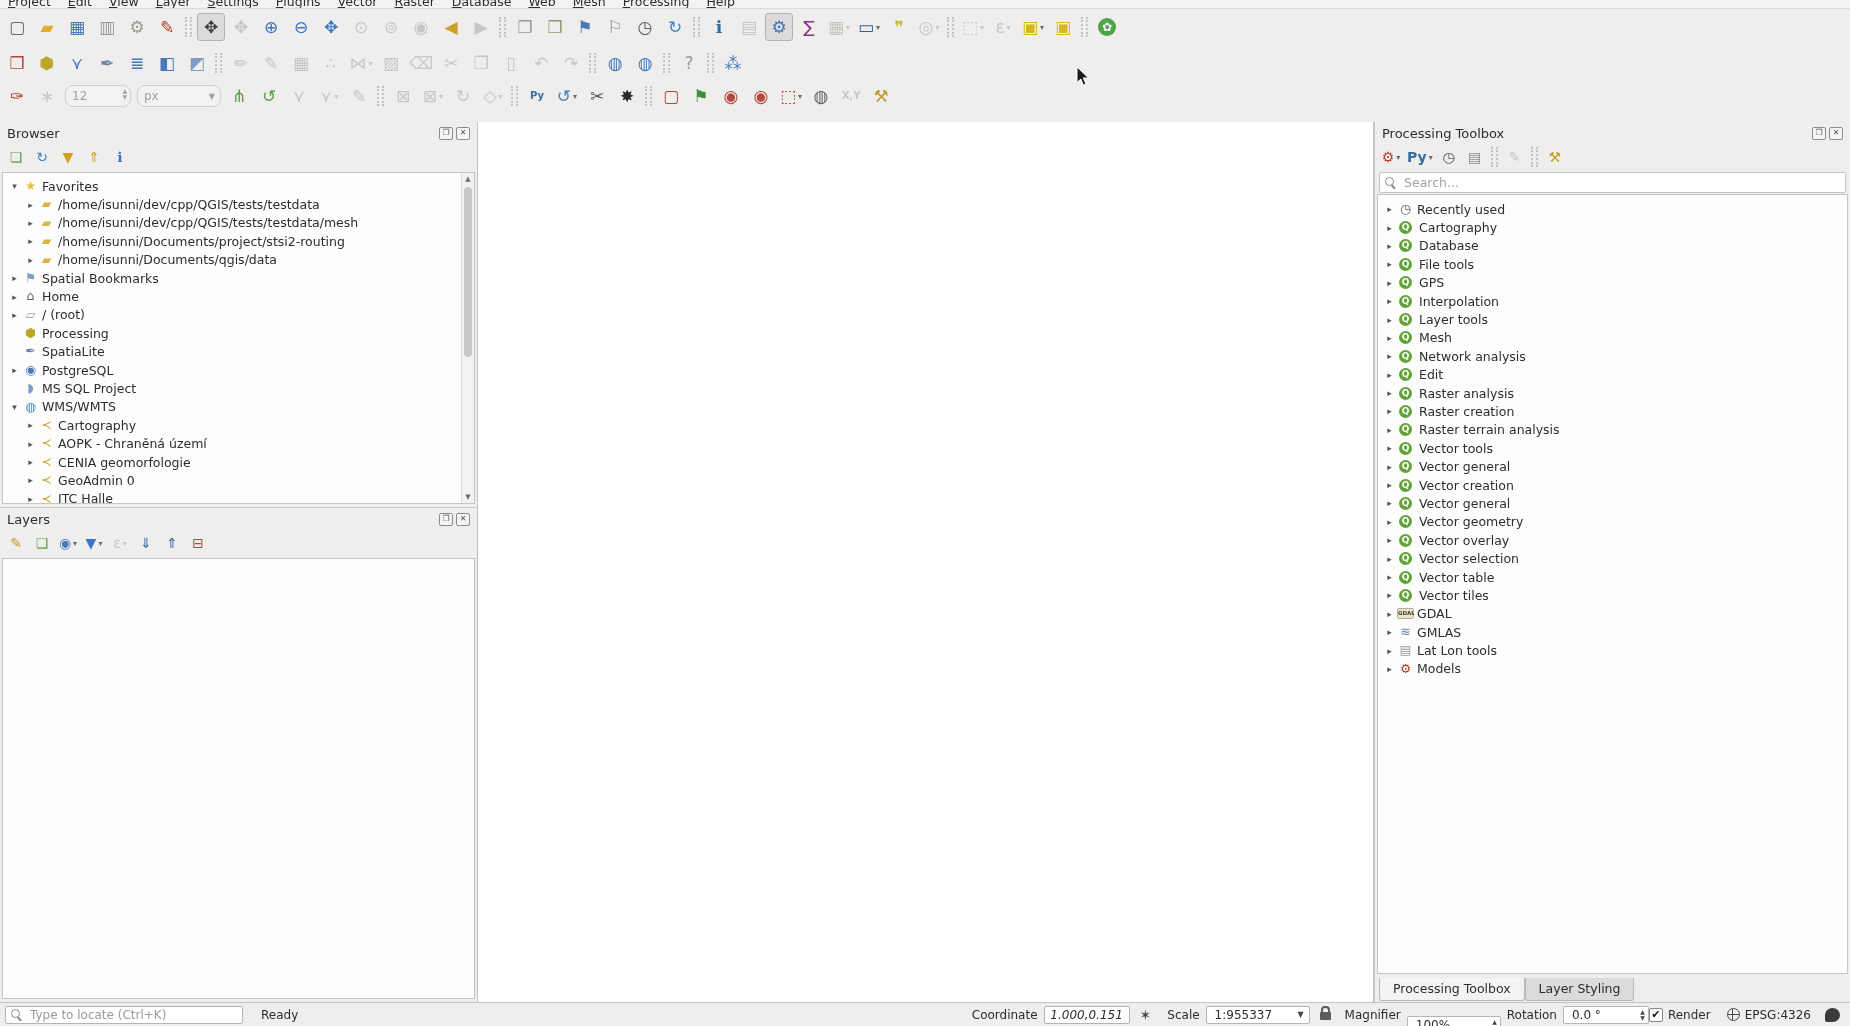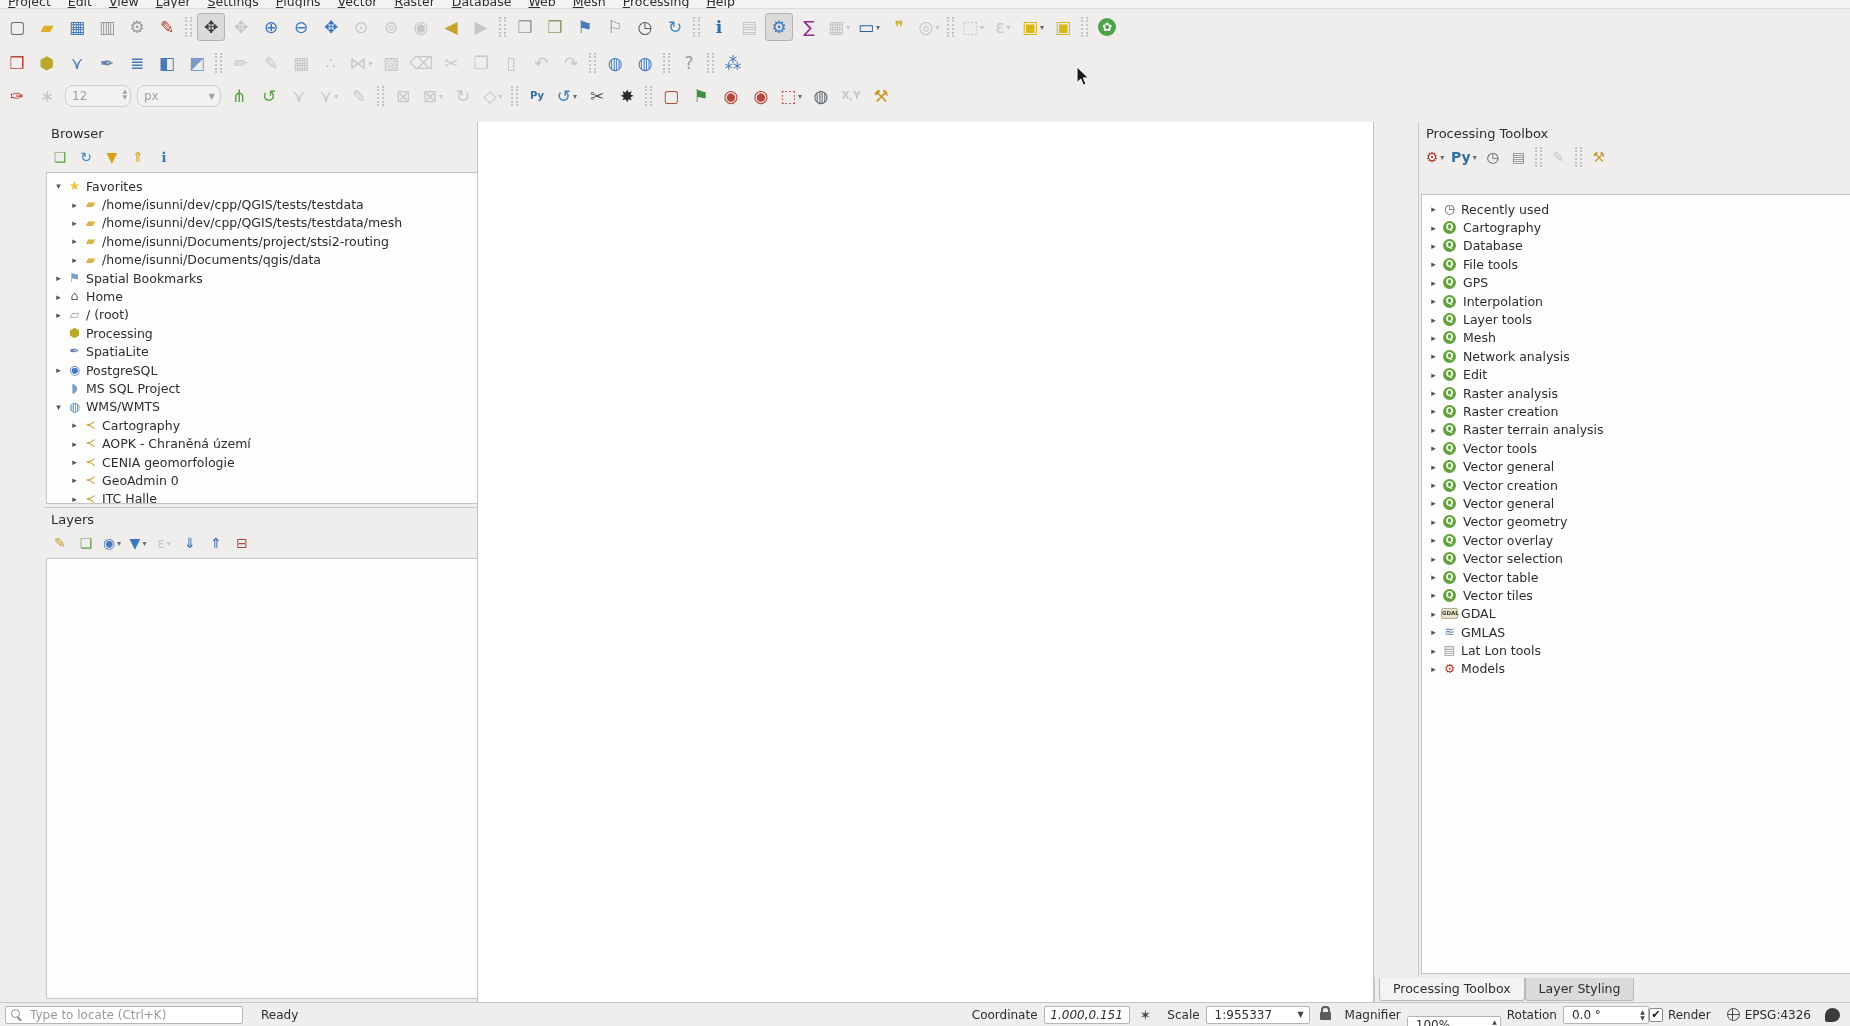--- a/index.html
+++ b/index.html
@@ -28,21 +28,21 @@
   .dd{font-size:8px;color:#6a6a68;margin-left:2px;}
   .tbtn.disabled .dd{color:#c8c7c5;}
   .mini-spin,.mini-combo{display:inline-flex;align-items:center;height:22px;background:#f3f2f0;border:1px solid #cfcecc;border-radius:8px;color:#a0a09e;font-size:12px;padding-left:6px;position:relative;margin:0 3px;flex:none;}
   .mini-spin{width:66px;}
   .mini-combo{width:84px;}
   .spin-arrows{position:absolute;right:3px;top:2px;display:flex;flex-direction:column;line-height:1;}
   .spin-arrows span{font-size:6px;color:#a0a09e;}
   .combo-arrow{position:absolute;right:5px;font-size:8px;color:#a0a09e;}
 
   
-  .dock{position:absolute;background:#efeeec;margin-left:44px;}
+  .dock{position:absolute;background:#efeeec;}
   #browser-dock{left:0;top:122px;width:477px;height:385px;}
   #layers-dock{left:0;top:507px;width:477px;height:495px;border-top:1px solid #c9c8c6;}
   #toolbox-dock{left:1374px;top:122px;width:476px;height:855px;border-left:1px solid #c9c8c6;}
   .phead{height:22px;display:flex;align-items:center;padding:0 7px;font-size:13px;}
   .pbtns{margin-left:auto;display:flex;gap:3px;}
   .pbtn{width:14px;height:13px;border:1px solid #8d8d8b;border-radius:2px;background:#f6f5f3;font-size:8px;line-height:10px;text-align:center;color:#555;padding:0;}
   .ptb{display:flex;align-items:center;height:26px;padding:0 3px;}
   .ptb .tbtn{min-width:24px;height:24px;}
   .ptb .tbtn .glyph{font-size:14px;}
   .treebox{position:absolute;left:2px;right:2px;bottom:3px;border:1px solid #c6c5c3;background:#fdfdfc;overflow:hidden;}
@@ -588,20 +588,24 @@
         </button>
         <span class="tb-handle"></span>
         <button class="tbtn disabled">
           <span class="glyph">✎</span>
         </button>
         <span class="tb-handle"></span>
         <button class="tbtn">
           <span class="glyph" style="color: rgb(196, 154, 42);">⚒</span>
         </button>
       </div>
+    <div class="searchwrap">
+      <span class="magicon"></span>
+      <input type="text" placeholder="Search..." style="">
+    </div>
     <div class="treebox" id="toolbox-tree-box">
       <div id="toolbox-tree-rows" style="padding-top:5px;">
           <div class="trow" style="padding-left: 4px;">
             <span class="exp">▸</span>
             <span class="ticon" style="color: rgb(85, 96, 106);">◷</span>
             <span>Recently used</span>
           </div>
           <div class="trow" style="padding-left: 4px;">
             <span class="exp">▸</span>
             <span class="qicon">Q</span>

